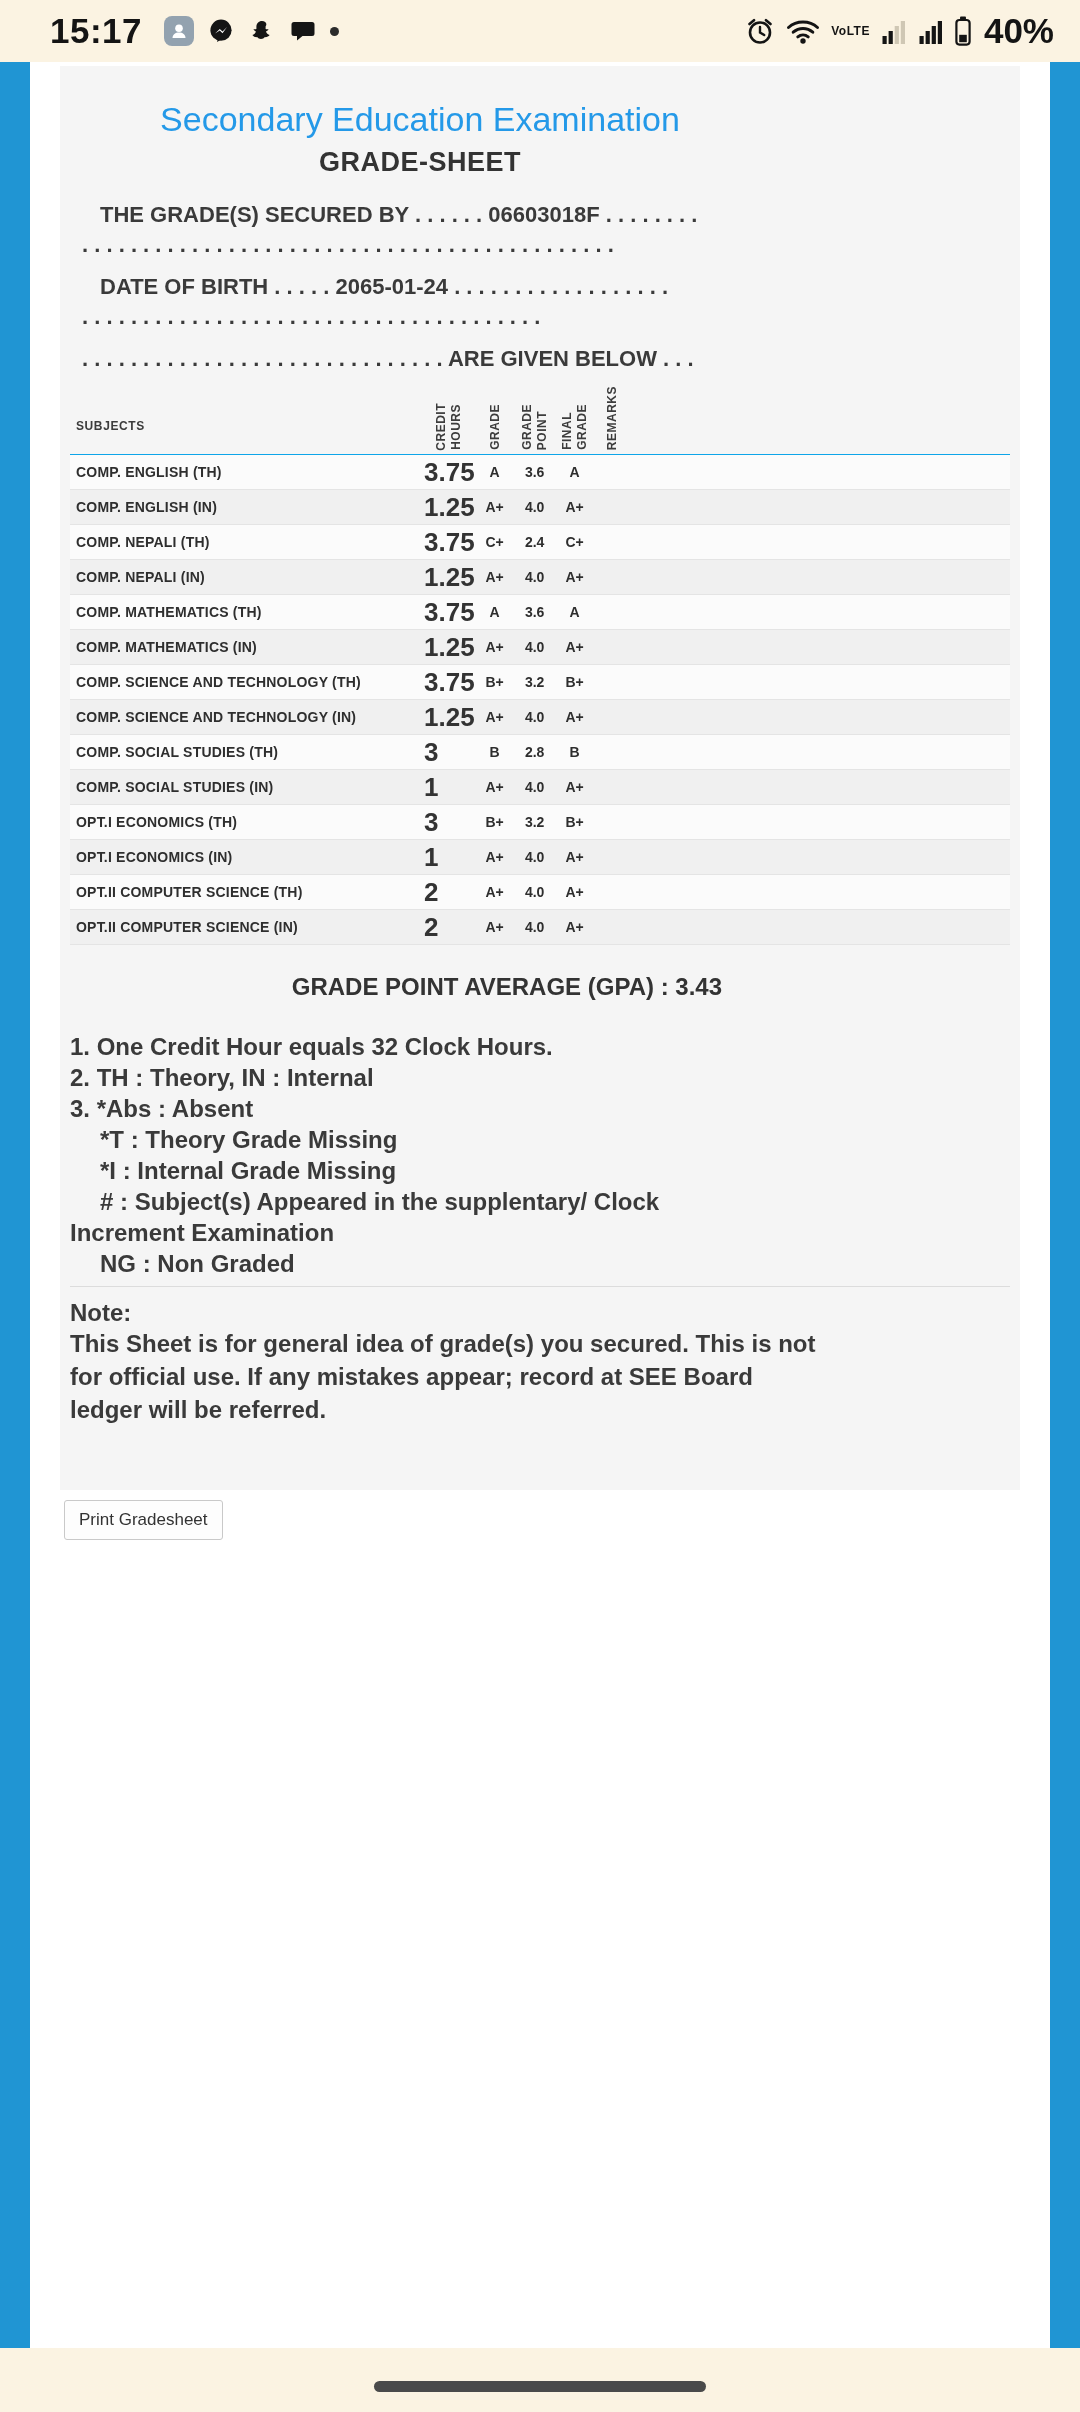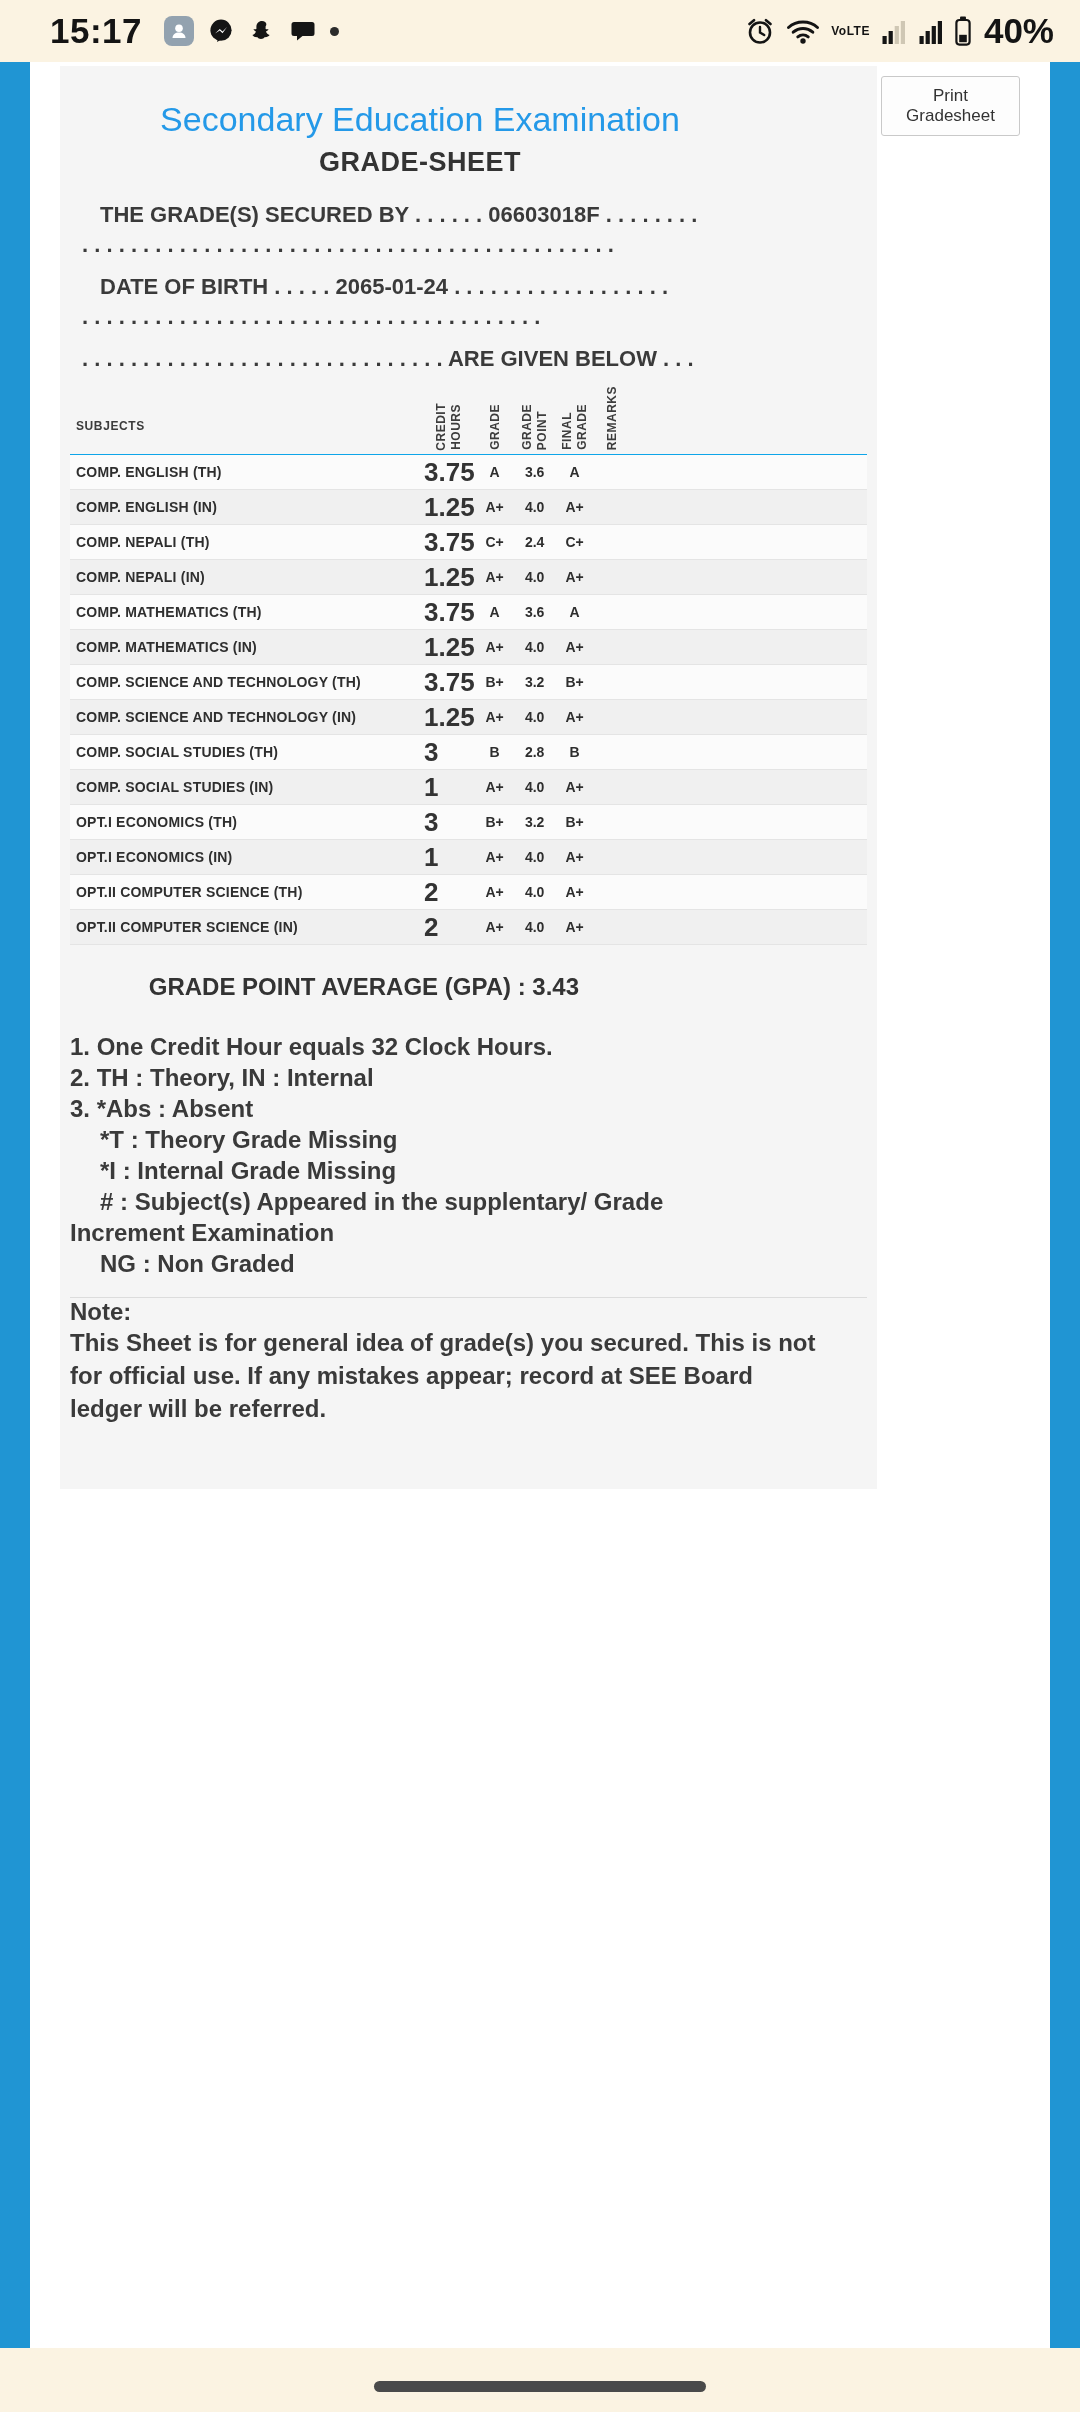--- a/index.html
+++ b/index.html
@@ -14,21 +14,21 @@
   .sb-right{display:flex;align-items:center;gap:11px}
   .icon{display:inline-flex;align-items:center;justify-content:center}
   .icon svg{display:block}
   .avatar-badge{width:30px;height:30px;border-radius:8px;background:#93a2af;display:inline-flex;align-items:center;justify-content:center}
   .volte{display:inline-flex;flex-direction:row;align-items:center;font-weight:700;font-size:12px;line-height:12px;letter-spacing:.5px;color:#141414}
   .ndot{width:9px;height:9px;border-radius:50%;background:#2b2b2b;display:inline-block}
   .sb-batt{font-size:35px;font-weight:700;margin-left:2px}
 
   
   .page{height:2286px;background:#2095d3;padding:0 30px}
-  .sheet{background:#fff;height:100%;padding:4px 30px 0;display:flex;flex-direction:row;align-items:flex-start}
+  .sheet{background:#fff;height:100%;padding:4px 30px 0;display:flex;flex-direction:column;align-items:flex-start}
   .panel{background:#f5f5f5;width:100%;padding:24px 10px 64px}
 
   .header-block{width:700px}
   .doc-title{margin:10px 0 8px;font-size:34px;font-weight:400;color:#2499e8;text-align:center}
   .doc-subtitle{margin:0 0 22px;font-size:27px;font-weight:700;color:#333;text-align:center;letter-spacing:.5px}
 
   .decl{width:700px;font-size:22px;font-weight:700;line-height:30px;color:#3a3a3a;margin:0 12px 12px}
   .dline.first{text-indent:18px}
 
   
@@ -47,21 +47,21 @@
   .td-credit{font-size:26px;color:#333;text-align:left;padding-left:2px!important;line-height:26px}
   .td-grade,.td-point,.td-final{font-size:14px;text-align:center;color:#2e2e2e}
 
   .c-sub{width:352px}.c-credit{width:52px}.c-grade{width:40px}.c-point{width:40px}.c-final{width:40px}
 
   .gpa{width:100%;text-align:right;padding-right:288px;font-size:24px;font-weight:700;color:#333;margin:28px 0 30px}
 
   .notes{font-size:24px;font-weight:700;line-height:31px;color:#3a3a3a}
   .note-line.ind{padding-left:30px}
 
-  .note-box{margin-top:18px;border-top:1px solid #dcdcdc;padding-top:0;width:100%}
+  .note-box{margin-top:7px;border-top:1px solid #dcdcdc;padding-top:12px;width:100%}
   .note-title{font-size:24px;font-weight:700}
   .note-body{font-size:24px;font-weight:700;line-height:33px;max-width:750px}
 
   .print-btn{margin:10px 0 0 4px;font-family:inherit;font-size:17px;color:#333;background:#fdfdfd;border:1px solid #c9c9c9;border-radius:3px;padding:9px 14px;cursor:pointer}
 
   .bottombar{height:64px;display:flex;align-items:center;justify-content:center}
   .gesture-pill{width:332px;height:11px;border-radius:6px;background:#4a4a4a;margin-top:12px}
 </style>
 </head>
 <body>
@@ -319,21 +319,21 @@
       </table>
 
       <div class="gpa">GRADE POINT AVERAGE (GPA) : 3.43</div>
 
       <div class="notes">
           <div class="note-line">1. One Credit Hour equals 32 Clock Hours.</div>
           <div class="note-line">2. TH : Theory, IN : Internal</div>
           <div class="note-line">3. *Abs : Absent</div>
           <div class="note-line ind">*T : Theory Grade Missing</div>
           <div class="note-line ind">*I : Internal Grade Missing</div>
-          <div class="note-line ind"># : Subject(s) Appeared in the supplentary/ Grade</div>
+          <div class="note-line ind"># : Subject(s) Appeared in the supplentary/ Clock</div>
           <div class="note-line">Increment Examination</div>
           <div class="note-line ind">NG : Non Graded</div>
         </div>
 
       <div class="note-box">
         <div class="note-title">Note:</div>
         <div class="note-body">This Sheet is for general idea of grade(s) you secured. This is not for official use. If any mistakes appear; record at SEE Board ledger will be referred.</div>
       </div>
     </div>
 

